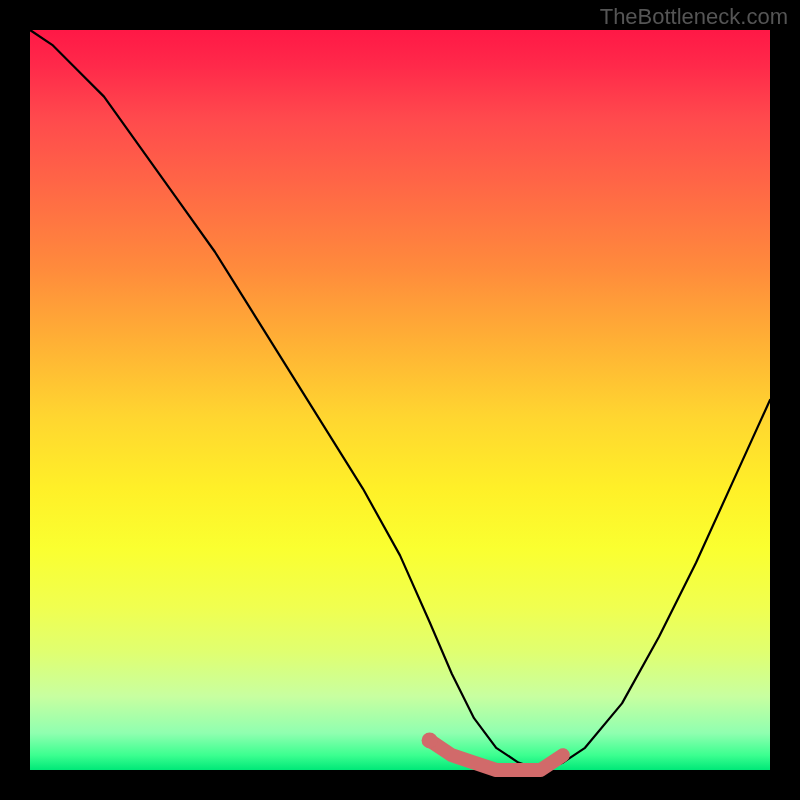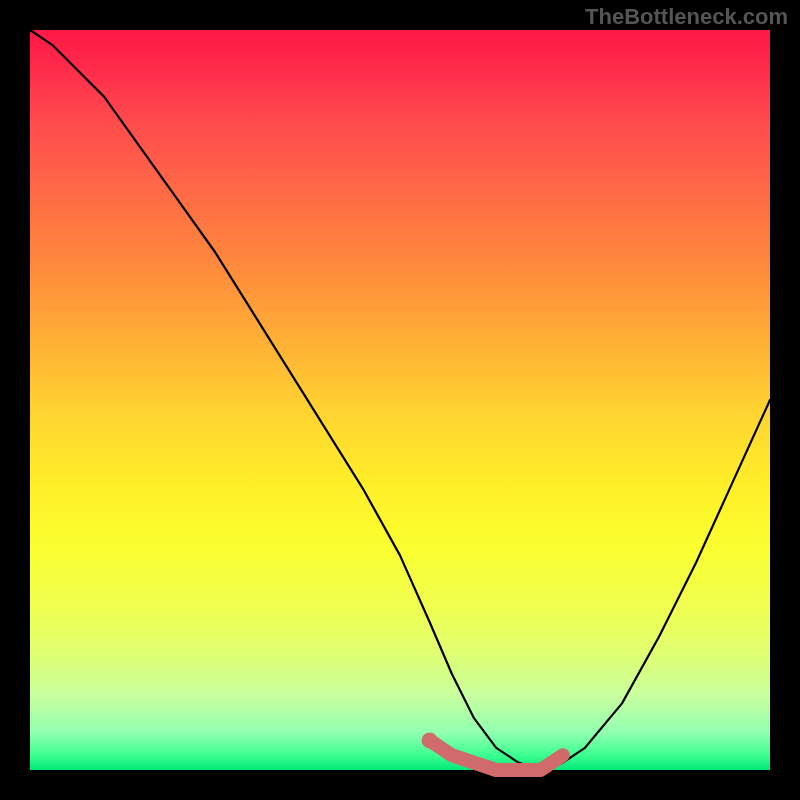--- a/index.html
+++ b/index.html
@@ -10,21 +10,21 @@
     position: relative;
     font-family: Arial, sans-serif;
     overflow: hidden;
   }
   .watermark {
     position: absolute;
     top: 4px;
     right: 12px;
     color: #555;
     font-size: 22px;
-    font-weight: 700;
+    font-weight: 400;
     z-index: 10;
   }
   .plot-area {
     position: absolute;
     left: 30px;
     top: 30px;
     width: 740px;
     height: 740px;
   }
   .gradient-bg {

